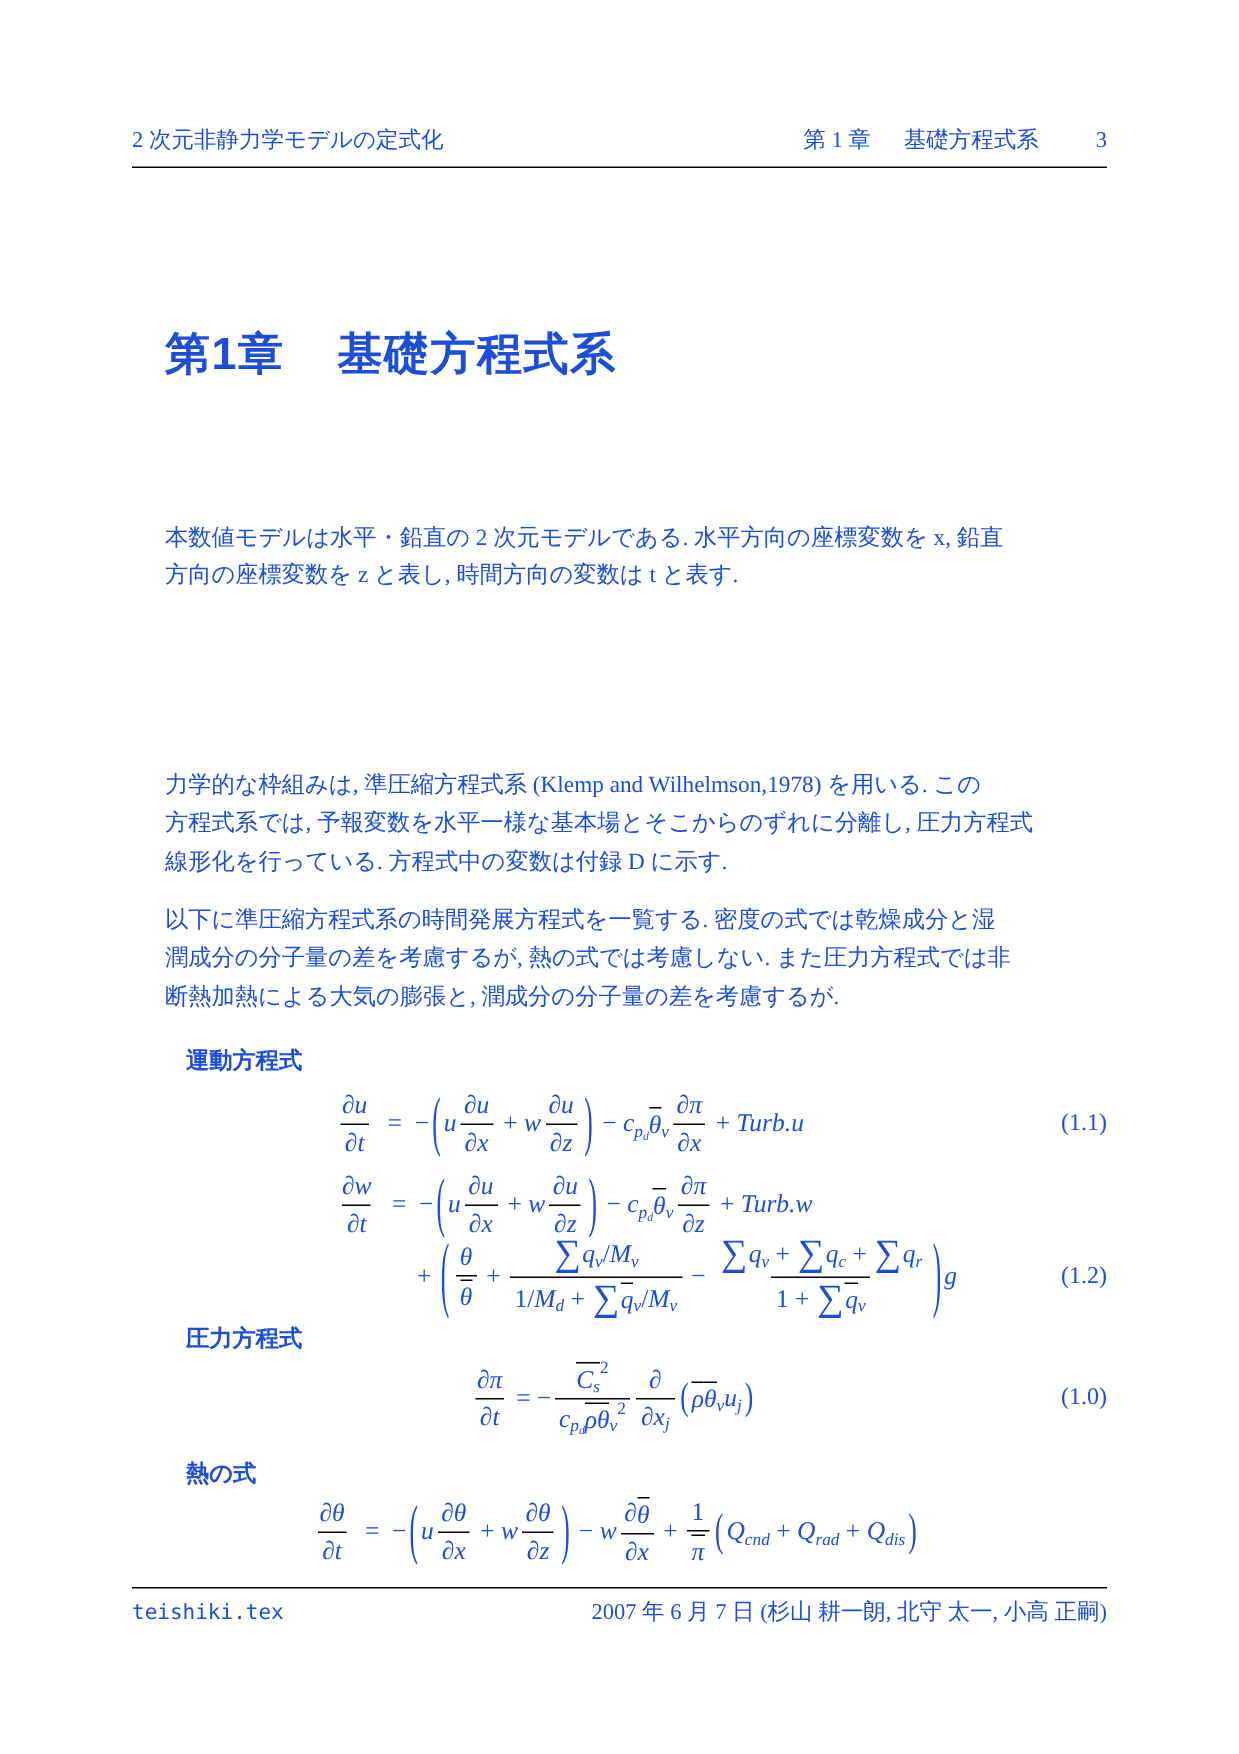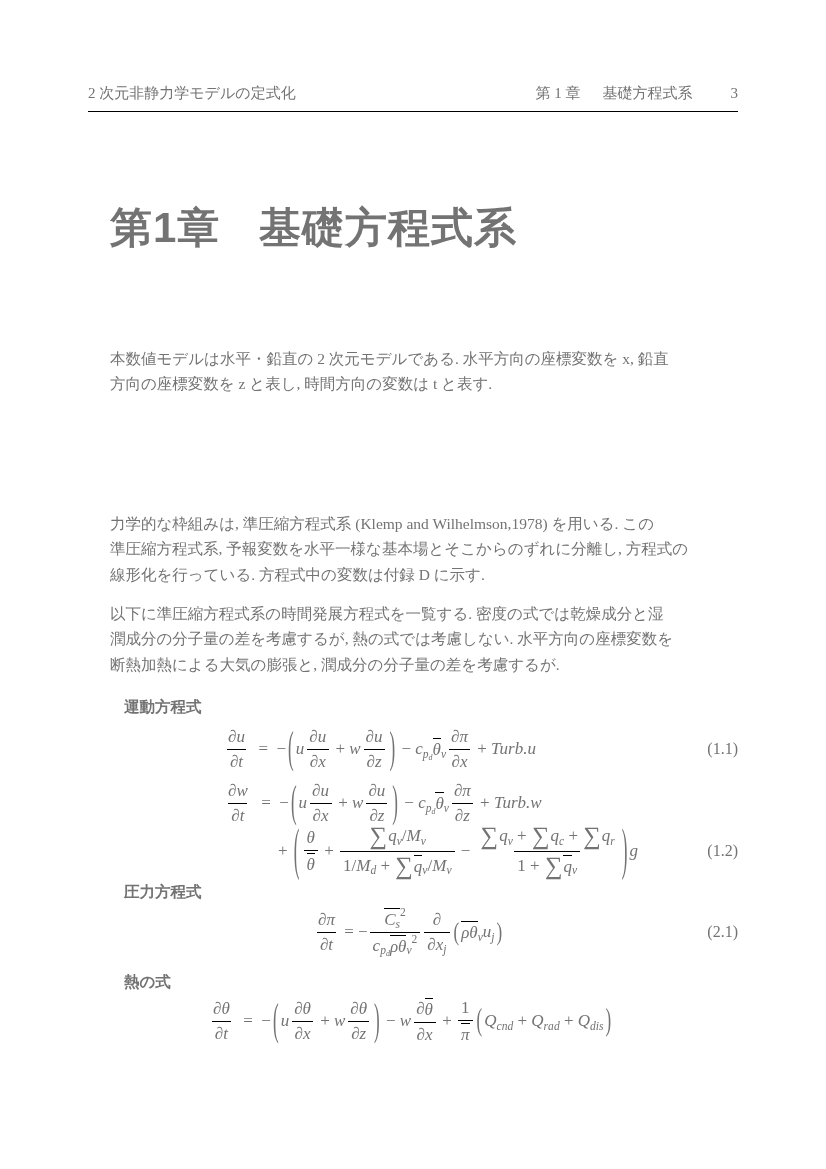--- a/index.html
+++ b/index.html
@@ -1,32 +1,32 @@
 <!DOCTYPE html>
 <html><head>
 <meta charset="utf-8">
 <style>
   html,body { margin:0; padding:0; background:#ffffff; }
   .page { position:relative; width:826px; height:1150px; background:#ffffff; overflow:hidden;
-          color:#737373; font-family:"Liberation Serif","DejaVu Serif",serif; }
+          color:#1d4ed8; font-family:"Liberation Serif","DejaVu Serif",serif; }
 
   
   .hdr { position:absolute; left:88px; top:84px; width:650px; padding-bottom:8px;
          border-bottom:1.4px solid #000; display:flex; justify-content:space-between;
          align-items:baseline; font-size:15px; }
   .hdr-right { display:flex; gap:22px; align-items:baseline;text-align:center; }
   .hdr-page { margin-left:16px; }
   .ftr { position:absolute; left:88px; top:1058px; width:650px; border-top:1.4px solid #000;
          padding-top:6px; display:flex; justify-content:space-between; align-items:baseline;
          font-size:15px; }
   .tt { font-family:"DejaVu Sans Mono","Liberation Mono",monospace; font-size:14px; }
 
   
-  .chap { position:absolute; left:110px; top:200px; font-family:"Liberation Sans","DejaVu Sans",sans-serif;
-          font-weight:bold; font-size:42px; letter-spacing:1px;text-align:right; }
+  .chap { position:absolute; left:110px; top:216px; font-family:"Liberation Sans","DejaVu Sans",sans-serif;
+          font-weight:bold; font-size:30px; letter-spacing:1px;text-align:right; }
   .chap .gap { margin-left:26px; }
   .sec { position:absolute; left:108px; top:442px; font-weight:bold; font-size:21.5px; }
   .sec-num { font-family:"Liberation Serif",serif; }
   .sec-title { font-family:"Liberation Sans","DejaVu Sans",sans-serif; margin-left:22px; }
 
   
   .para { position:absolute; left:110px; width:634px; font-size:15.5px; line-height:25.3px; }
   .p1 { top:346px; } .p2 { top:511px; } .p3 { top:601px; }
 
   
@@ -72,27 +72,27 @@
   </div>
 
   <div class="para p1">
     <div>本数値モデルは水平・鉛直の 2 次元モデルである. 水平方向の座標変数を x, 鉛直</div>
     <div>方向の座標変数を z と表し, 時間方向の変数は t と表す.</div>
   </div>
 
 
   <div class="para p2">
     <div>力学的な枠組みは, 準圧縮方程式系 (Klemp and Wilhelmson,1978) を用いる. この</div>
-    <div>準圧縮方程式系, 予報変数を水平一様な基本場とそこからのずれに分離し, 方程式の</div>
+    <div>方程式系では, 予報変数を水平一様な基本場とそこからのずれに分離し, 圧力方程式</div>
     <div>線形化を行っている. 方程式中の変数は付録 D に示す.</div>
   </div>
 
   <div class="para p3">
     <div>以下に準圧縮方程式系の時間発展方程式を一覧する. 密度の式では乾燥成分と湿</div>
-    <div>潤成分の分子量の差を考慮するが, 熱の式では考慮しない. 水平方向の座標変数を</div>
+    <div>潤成分の分子量の差を考慮するが, 熱の式では考慮しない. また圧力方程式では非</div>
     <div>断熱加熱による大気の膨張と, 潤成分の分子量の差を考慮するが.</div>
   </div>
 
   <div class="eqlabel l1">運動方程式</div>
 
   <div class="eqrow" style="top:720px;height:58px;">
     <span class="mth" style="margin-left:113px">
         <span class="mfr">
           <span class="num mrow">
             <span class="mi">∂u</span>
@@ -364,21 +364,21 @@
         </span>
         <span class="msub mrow">
           <span class="mi">v</span>
         </span>
         <span class="mi">u</span>
         <span class="msub mrow">
           <span class="mi">j</span>
         </span>
         <span class="mbg" style="transform: scaleY(1.5);">)</span>
       </span>
-    <span class="eqno">(2.1)</span>
+    <span class="eqno">(1.0)</span>
   </div>
 
   <div class="eqlabel l3">熱の式</div>
 
   <div class="eqrow" style="top:990px;height:62px;">
     <span class="mth" style="margin-left:98px">
         <span class="mfr">
           <span class="num mrow">
             <span class="mi">∂θ</span>
           </span>
@@ -444,14 +444,18 @@
         </span>
         <span class="mr"> + </span>
         <span class="mi">Q</span>
         <span class="msub mrow">
           <span class="mi">dis</span>
         </span>
         <span class="mbg" style="transform: scaleY(1.8);">)</span>
       </span>
   </div>
 
+  <div class="ftr">
+    <span class="tt">teishiki.tex</span>
+    <span>2007 年 6 月 7 日 (杉山 耕一朗, 北守 太一, 小高 正嗣)</span>
+  </div>
 
 </div>
 
 </body></html>

